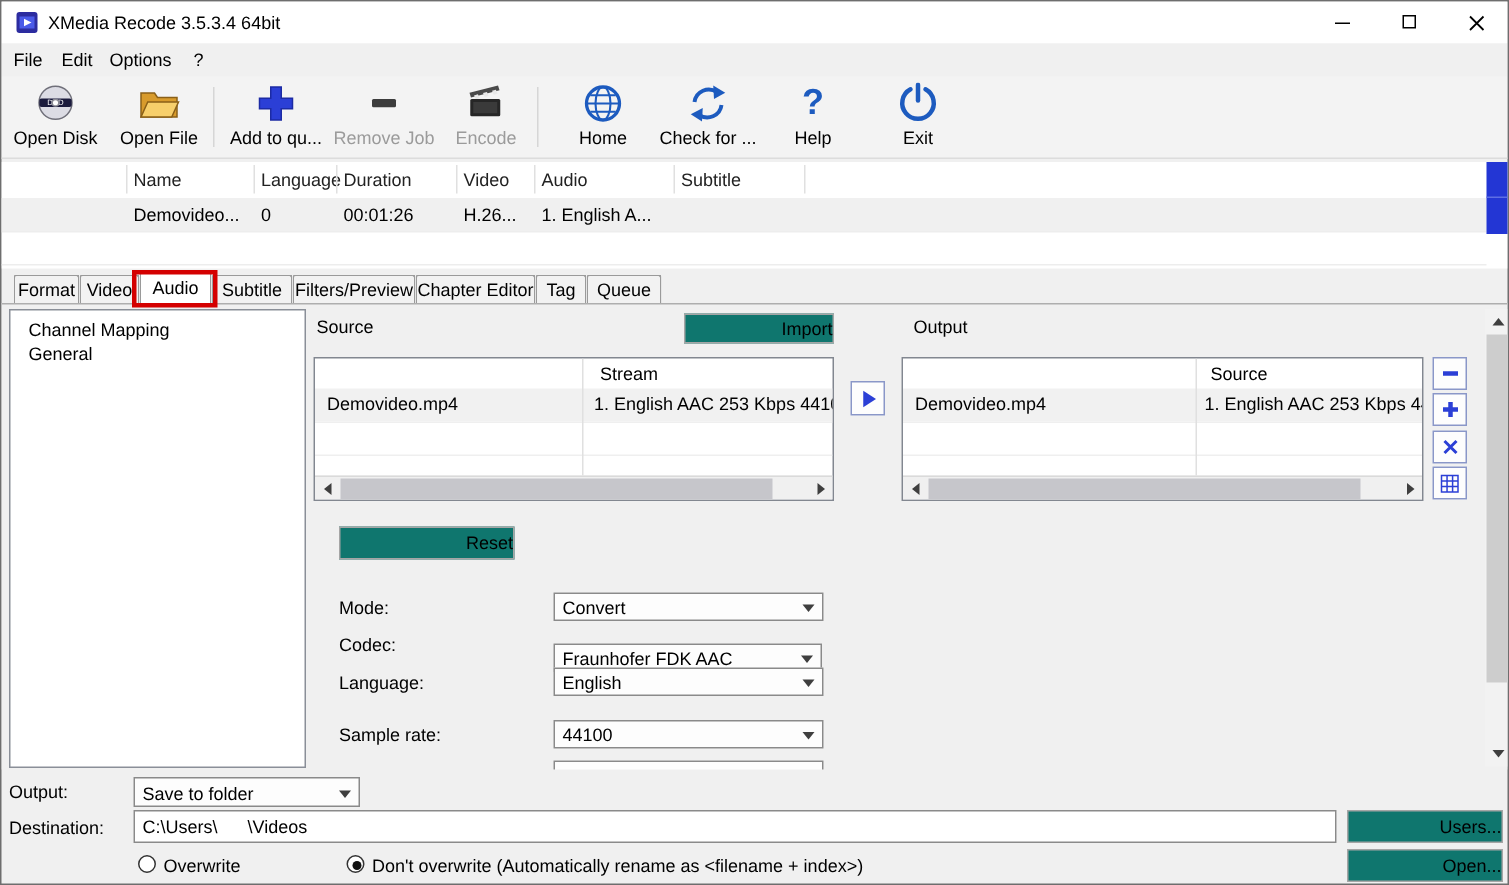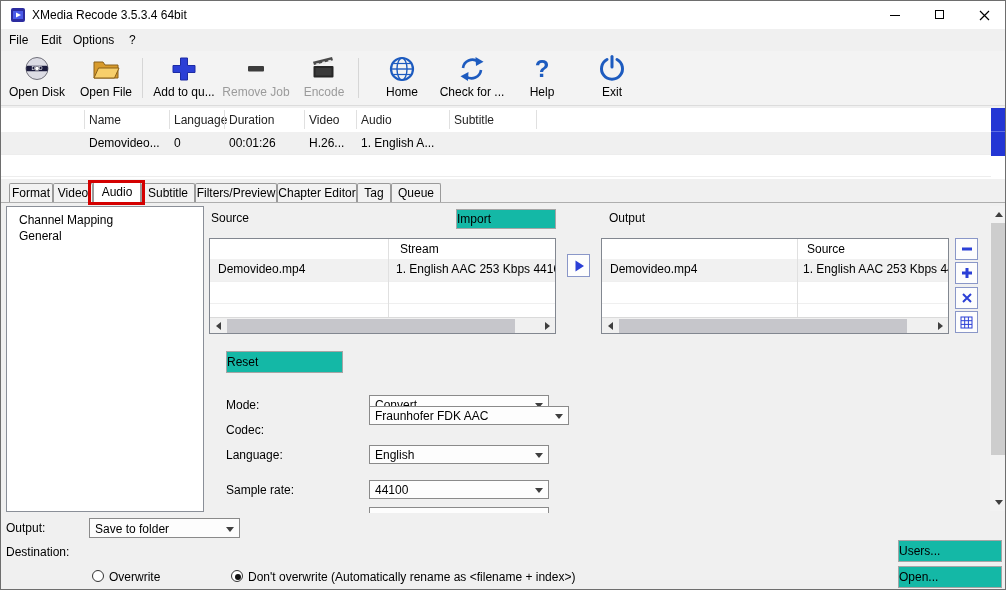--- a/index.html
+++ b/index.html
@@ -46,21 +46,21 @@
   .redbox { position:absolute; left:87px; top:179px; width:57px; height:25px; border:3px solid #d40000; z-index:6; }
 
   
   .pane { position:absolute; left:0; top:201px; width:100%; height:311px; background:#f0f0f0;
           border-top:1px solid #aeaeae; overflow:hidden; }
   .sidepanel { position:absolute; background:#fff; border:1px solid #8a8f98; padding-top:5px; }
   .sp-item { height:16px; line-height:16px; padding-left:12px; white-space:nowrap; }
 
   .flabel { position:absolute; white-space:nowrap; }
 
-  .pbtn { position:absolute; background:#14b8a6; border:1px solid #a5a5a5; text-align:left;
+  .pbtn { position:absolute; background:#0f766e; border:1px solid #a5a5a5; text-align:right;
           line-height:19px; font-size:12px; }
 
   
   .stable { position:absolute; background:#fff; border:1px solid #828790; overflow:hidden; }
   .st-row { position:absolute; left:0; width:100%; height:22px; background:#f1f1f1; }
   .st-cell{ position:absolute; top:3px; white-space:nowrap; }
   .st-vline{ position:absolute; top:0; bottom:16px; width:1px; background:#e0e0e0; z-index:2; }
   .st-head{ position:absolute; top:3px; white-space:nowrap; z-index:3; }
   .st-line{ position:absolute; left:0; width:100%; height:1px; background:#efefef; }
   .hscroll{ position:absolute; left:0; right:0; bottom:0; height:16px; background:#f0f0f0; border-top:1px solid #dadada; }
@@ -367,21 +367,21 @@
 
     <div class="pbtn" style="left:225px;top:148px;width:117px;height:22px;line-height:20px">Reset</div>
 
     <span class="flabel" style="left:225px;top:195px">Mode:</span>
     <div class="combo" style="left:368px;top:192px;width:180px">
       <span class="combo-text">Convert</span>
       <span class="combo-arrow"></span>
     </div>
 
     <span class="flabel" style="left:225px;top:220px">Codec:</span>
-    <div class="combo" style="left:368px;top:203px;width:200px">
+    <div class="combo" style="left:368px;top:226px;width:179px">
       <span class="combo-text">Fraunhofer FDK AAC</span>
       <span class="combo-arrow"></span>
     </div>
 
     <span class="flabel" style="left:225px;top:245px">Language:</span>
     <div class="combo" style="left:368px;top:242px;width:180px">
       <span class="combo-text">English</span>
       <span class="combo-arrow"></span>
     </div>
 
@@ -404,20 +404,21 @@
     </div>
   </div>
 
   <span class="flabel" style="left:5px;top:520px">Output:</span>
   <div class="combo" style="left:88px;top:517px;width:151px;height:20px">
     <span class="combo-text" style="top:3px">Save to folder</span>
     <span class="combo-arrow" style="top:8px"></span>
   </div>
 
   <span class="flabel" style="left:5px;top:544px">Destination:</span>
+  <input class="dest" style="left: 88px; top: 539px; width: 802px; height: 22px;" value="C:\Users\      \Videos">
   <div class="pbtn" style="left:897px;top:539px;width:104px;height:22px;line-height:20px">Users...</div>
 
   <span class="radio" style="left:91px;top:569px"></span>
   <span class="flabel" style="left:108px;top:569px">Overwrite</span>
   <span class="radio checked" style="left:230px;top:569px"></span>
   <span class="flabel" style="left:247px;top:569px">Don't overwrite (Automatically rename as &lt;filename + index&gt;)</span>
 
   <div class="pbtn" style="left:897px;top:565px;width:104px;height:22px;line-height:20px">Open...</div>
 
 </div>

